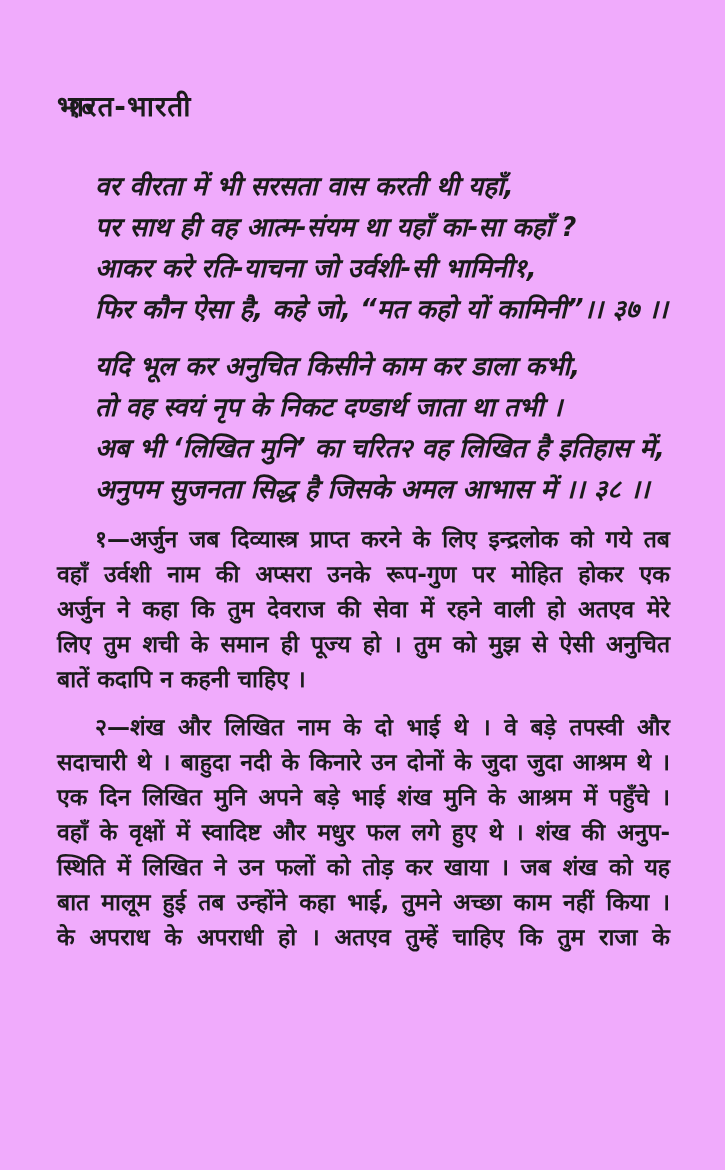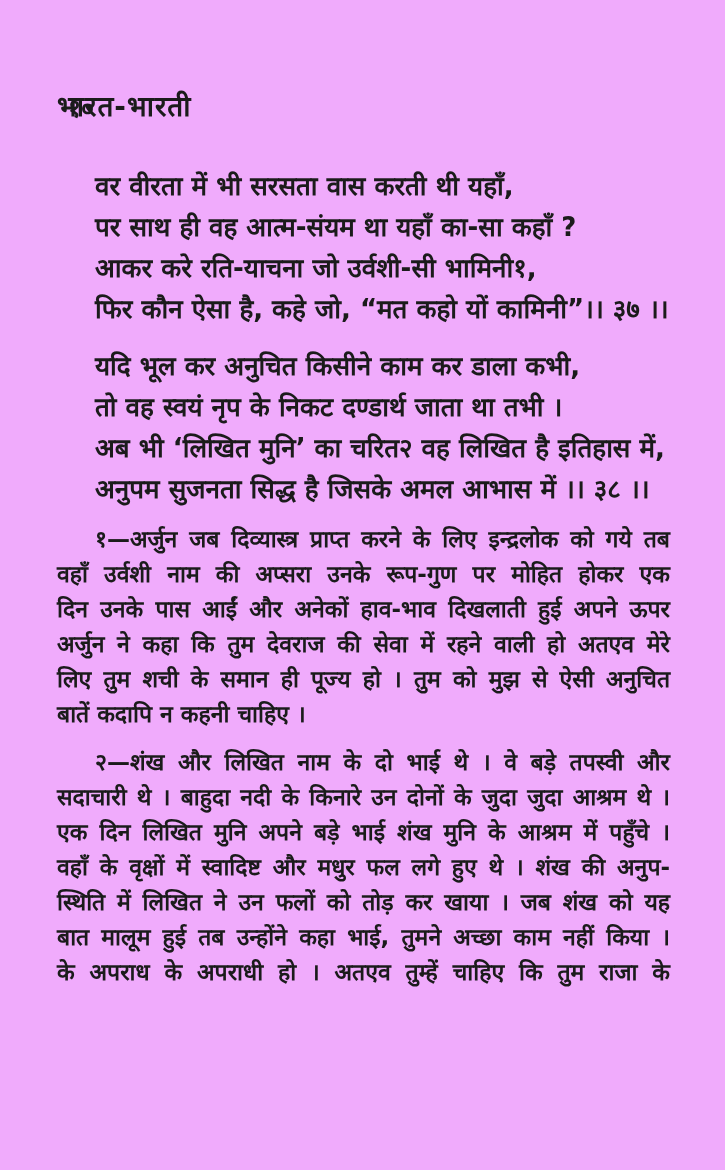--- a/index.html
+++ b/index.html
@@ -13,21 +13,21 @@
     font-family: "DejaVu Sans", sans-serif;
     font-weight: 700;
     padding: 86px 55px 0 57px;
     overflow: hidden;
   }
   .header { position: relative; height: 40px; margin-bottom: 40px; }
   .pagenum { position: absolute; left: 11px; top: 4px; font-size: 25px; }
   .title   { position: absolute; left: 0; right: 0; top: 0; text-align: left; font-size: 28px; letter-spacing: 1px; }
   .verse { margin-left: 38px; font-size: 26px; line-height: 41px; }
   .verse + .verse { margin-top: 16px; }
-  .verse-line { white-space: nowrap; }
+  .verse-line { white-space: nowrap; font-style: italic; }
   .footnotes { margin-top: 12px; font-size: 23px; line-height: 35px; }
   .fn-line { text-align: justify; text-align-last: justify; }
   .footnote .fn-line:first-child { text-indent: 38px; }
   .fn1 .fn-line:last-child { text-align-last: left; }
   .fn2 { margin-top: 13px; }
 </style>
 </head>
 <body>
 
 <div class="page">
@@ -48,21 +48,20 @@
       <div class="verse-line">यदि भूल कर अनुचित किसीने काम कर डाला कभी,</div>
       <div class="verse-line">तो वह स्वयं नृप के निकट दण्डार्थ जाता था तभी ।</div>
       <div class="verse-line">अब भी ‘लिखित मुनि’ का चरित२ वह लिखित है इतिहास में,</div>
       <div class="verse-line">अनुपम सुजनता सिद्ध है जिसके अमल आभास में ।। ३८ ।।</div>
     </div>
 
   <div class="footnotes">
     <div class="footnote fn1">
         <div class="fn-line">१—अर्जुन जब दिव्यास्त्र प्राप्त करने के लिए इन्द्रलोक को गये तब</div>
         <div class="fn-line">वहाँ उर्वशी नाम की अप्सरा उनके रूप-गुण पर मोहित होकर एक</div>
-        <div class="fn-line">दिन उनके पास आईं और अनेकों हाव-भाव दिखलाती हुई अपने ऊपर</div>
         <div class="fn-line">अर्जुन ने कहा कि तुम देवराज की सेवा में रहने वाली हो अतएव मेरे</div>
         <div class="fn-line">लिए तुम शची के समान ही पूज्य हो । तुम को मुझ से ऐसी अनुचित</div>
         <div class="fn-line">बातें कदापि न कहनी चाहिए ।</div>
       </div>
     <div class="footnote fn2">
         <div class="fn-line">२—शंख और लिखित नाम के दो भाई थे । वे बड़े तपस्वी और</div>
         <div class="fn-line">सदाचारी थे । बाहुदा नदी के किनारे उन दोनों के जुदा जुदा आश्रम थे ।</div>
         <div class="fn-line">एक दिन लिखित मुनि अपने बड़े भाई शंख मुनि के आश्रम में पहुँचे ।</div>
         <div class="fn-line">वहाँ के वृक्षों में स्वादिष्ट और मधुर फल लगे हुए थे । शंख की अनुप-</div>
         <div class="fn-line">स्थिति में लिखित ने उन फलों को तोड़ कर खाया । जब शंख को यह</div>

